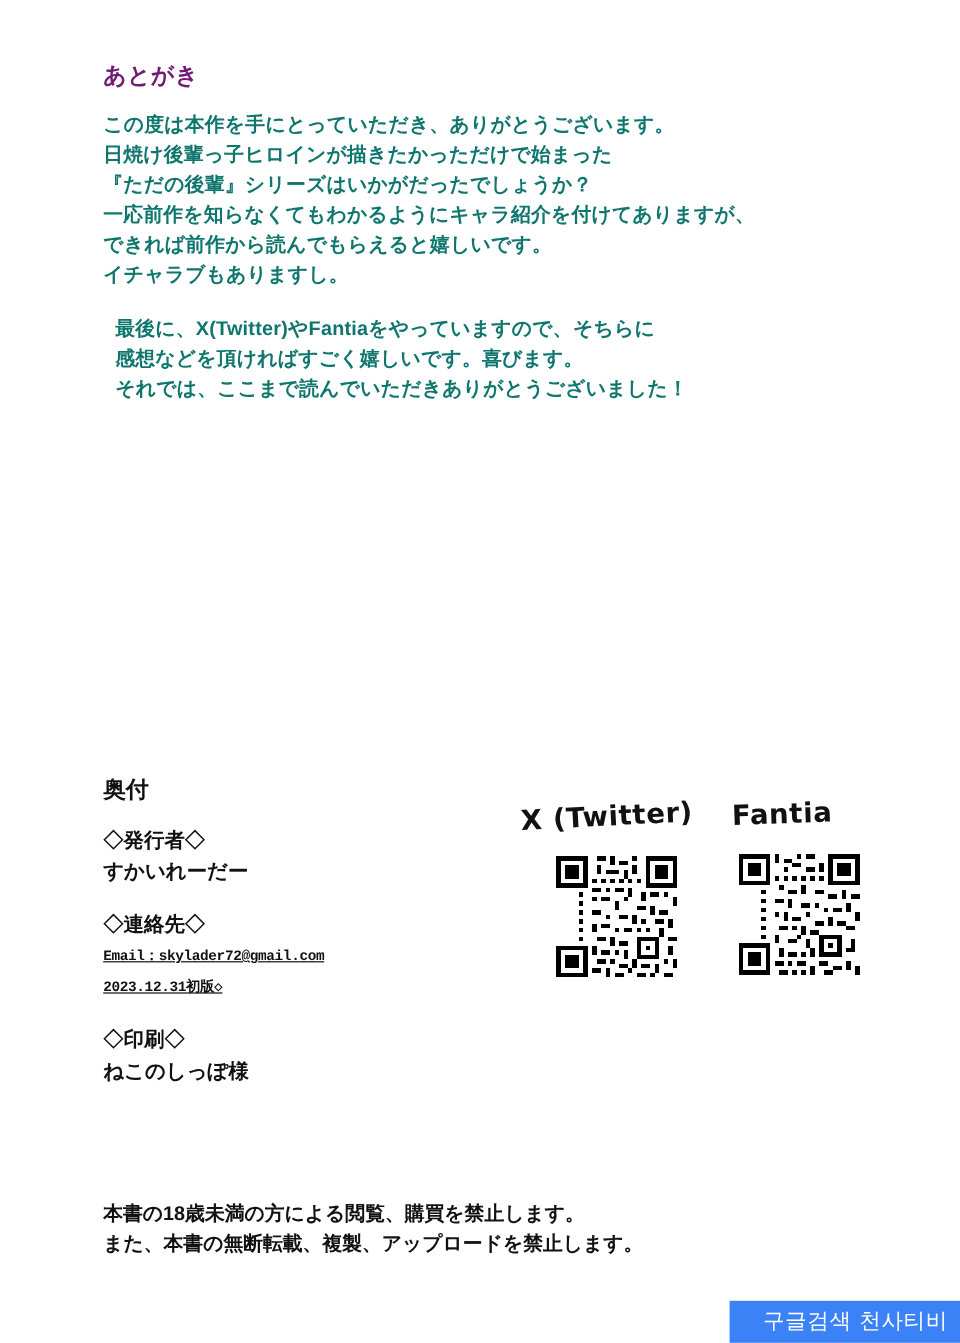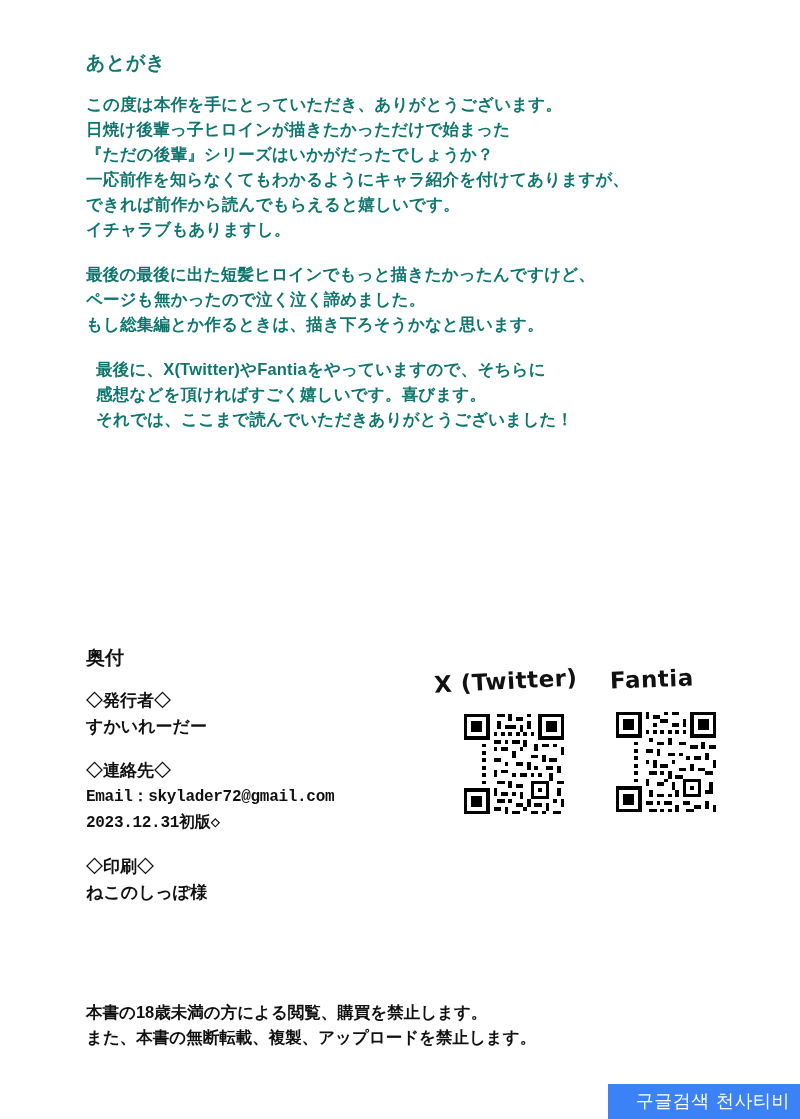--- a/index.html
+++ b/index.html
@@ -20,21 +20,21 @@
     inset: 0;
     background: #ffffff;
   }
   .afterword-title {
     position: absolute;
     left: 86px;
     top: 50px;
     font-size: 19px;
     font-weight: bold;
     letter-spacing: 0.5px;
-    color: #0f766e;
+    color: #701a75;
   }
   .afterword-body {
     position: absolute;
     left: 86px;
     top: 92px;
     width: 660px;
     font-size: 16.5px;
     font-weight: bold;
     line-height: 25px;
     color: #0f766e;
@@ -72,22 +72,23 @@
     margin-bottom: 0;
   }
   .colophon-heading {
     display: block;
   }
   .colophon-value {
     display: block;
   }
   .mono {
     font-family: "Liberation Mono", monospace;
-    font-size: 16px;
+    font-size: 12px;
     letter-spacing: -0.3px;
+    text-decoration: underline;
   }
 
   .notice {
     position: absolute;
     left: 86px;
     top: 1000px;
     width: 640px;
     font-size: 16.5px;
     font-weight: bold;
     line-height: 25px;
@@ -152,23 +153,20 @@
 
   <div class="afterword-title">あとがき</div>
 
   <div class="afterword-body">
     <p style="white-space: pre-line;">この度は本作を手にとっていただき、ありがとうございます。
 日焼け後輩っ子ヒロインが描きたかっただけで始まった
 『ただの後輩』シリーズはいかがだったでしょうか？
 一応前作を知らなくてもわかるようにキャラ紹介を付けてありますが、
 できれば前作から読んでもらえると嬉しいです。
 イチャラブもありますし。</p>
-    <p style="white-space: pre-line;">最後の最後に出た短髪ヒロインでもっと描きたかったんですけど、
-ページも無かったので泣く泣く諦めました。
-もし総集編とか作るときは、描き下ろそうかなと思います。</p>
     <p style="white-space: pre-line; margin-left: 10px;">最後に、X(Twitter)やFantiaをやっていますので、そちらに
 感想などを頂ければすごく嬉しいです。喜びます。
 それでは、ここまで読んでいただきありがとうございました！</p>
   </div>
 
   <div class="colophon-title">奥付</div>
 
   <div class="colophon-block">
     <div class="colophon-group">
       <span class="colophon-heading">◇発行者◇</span>

